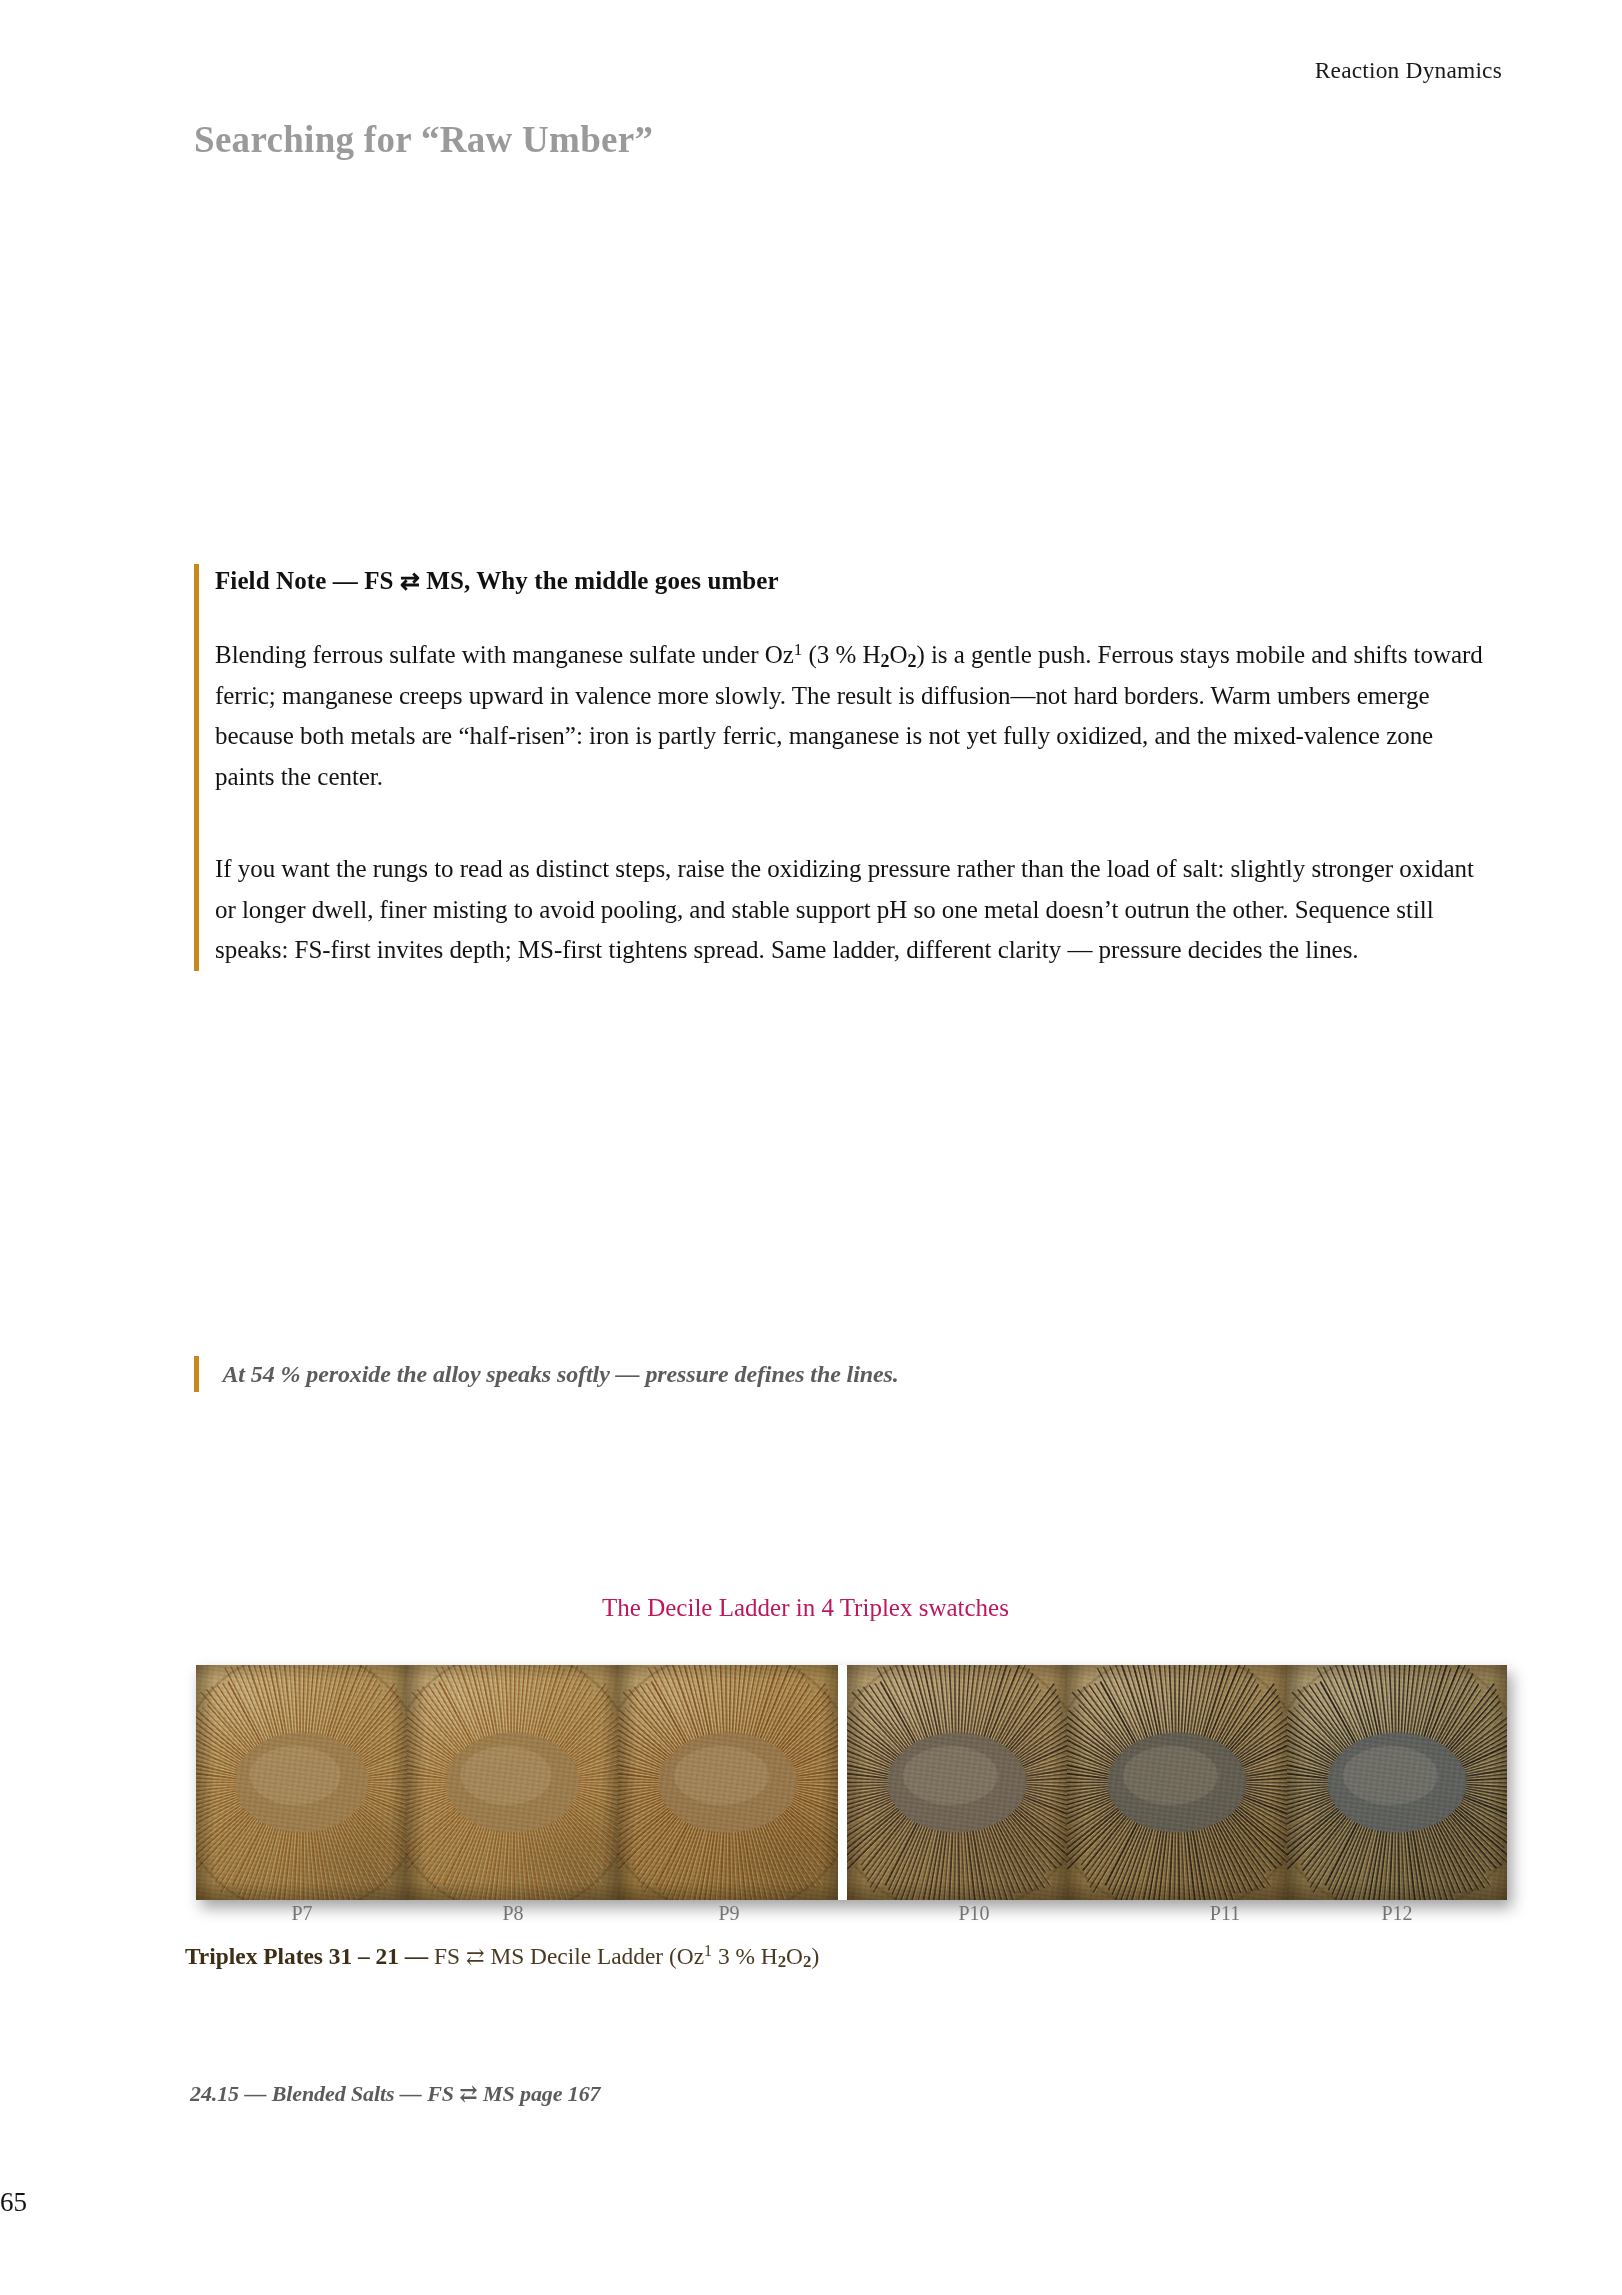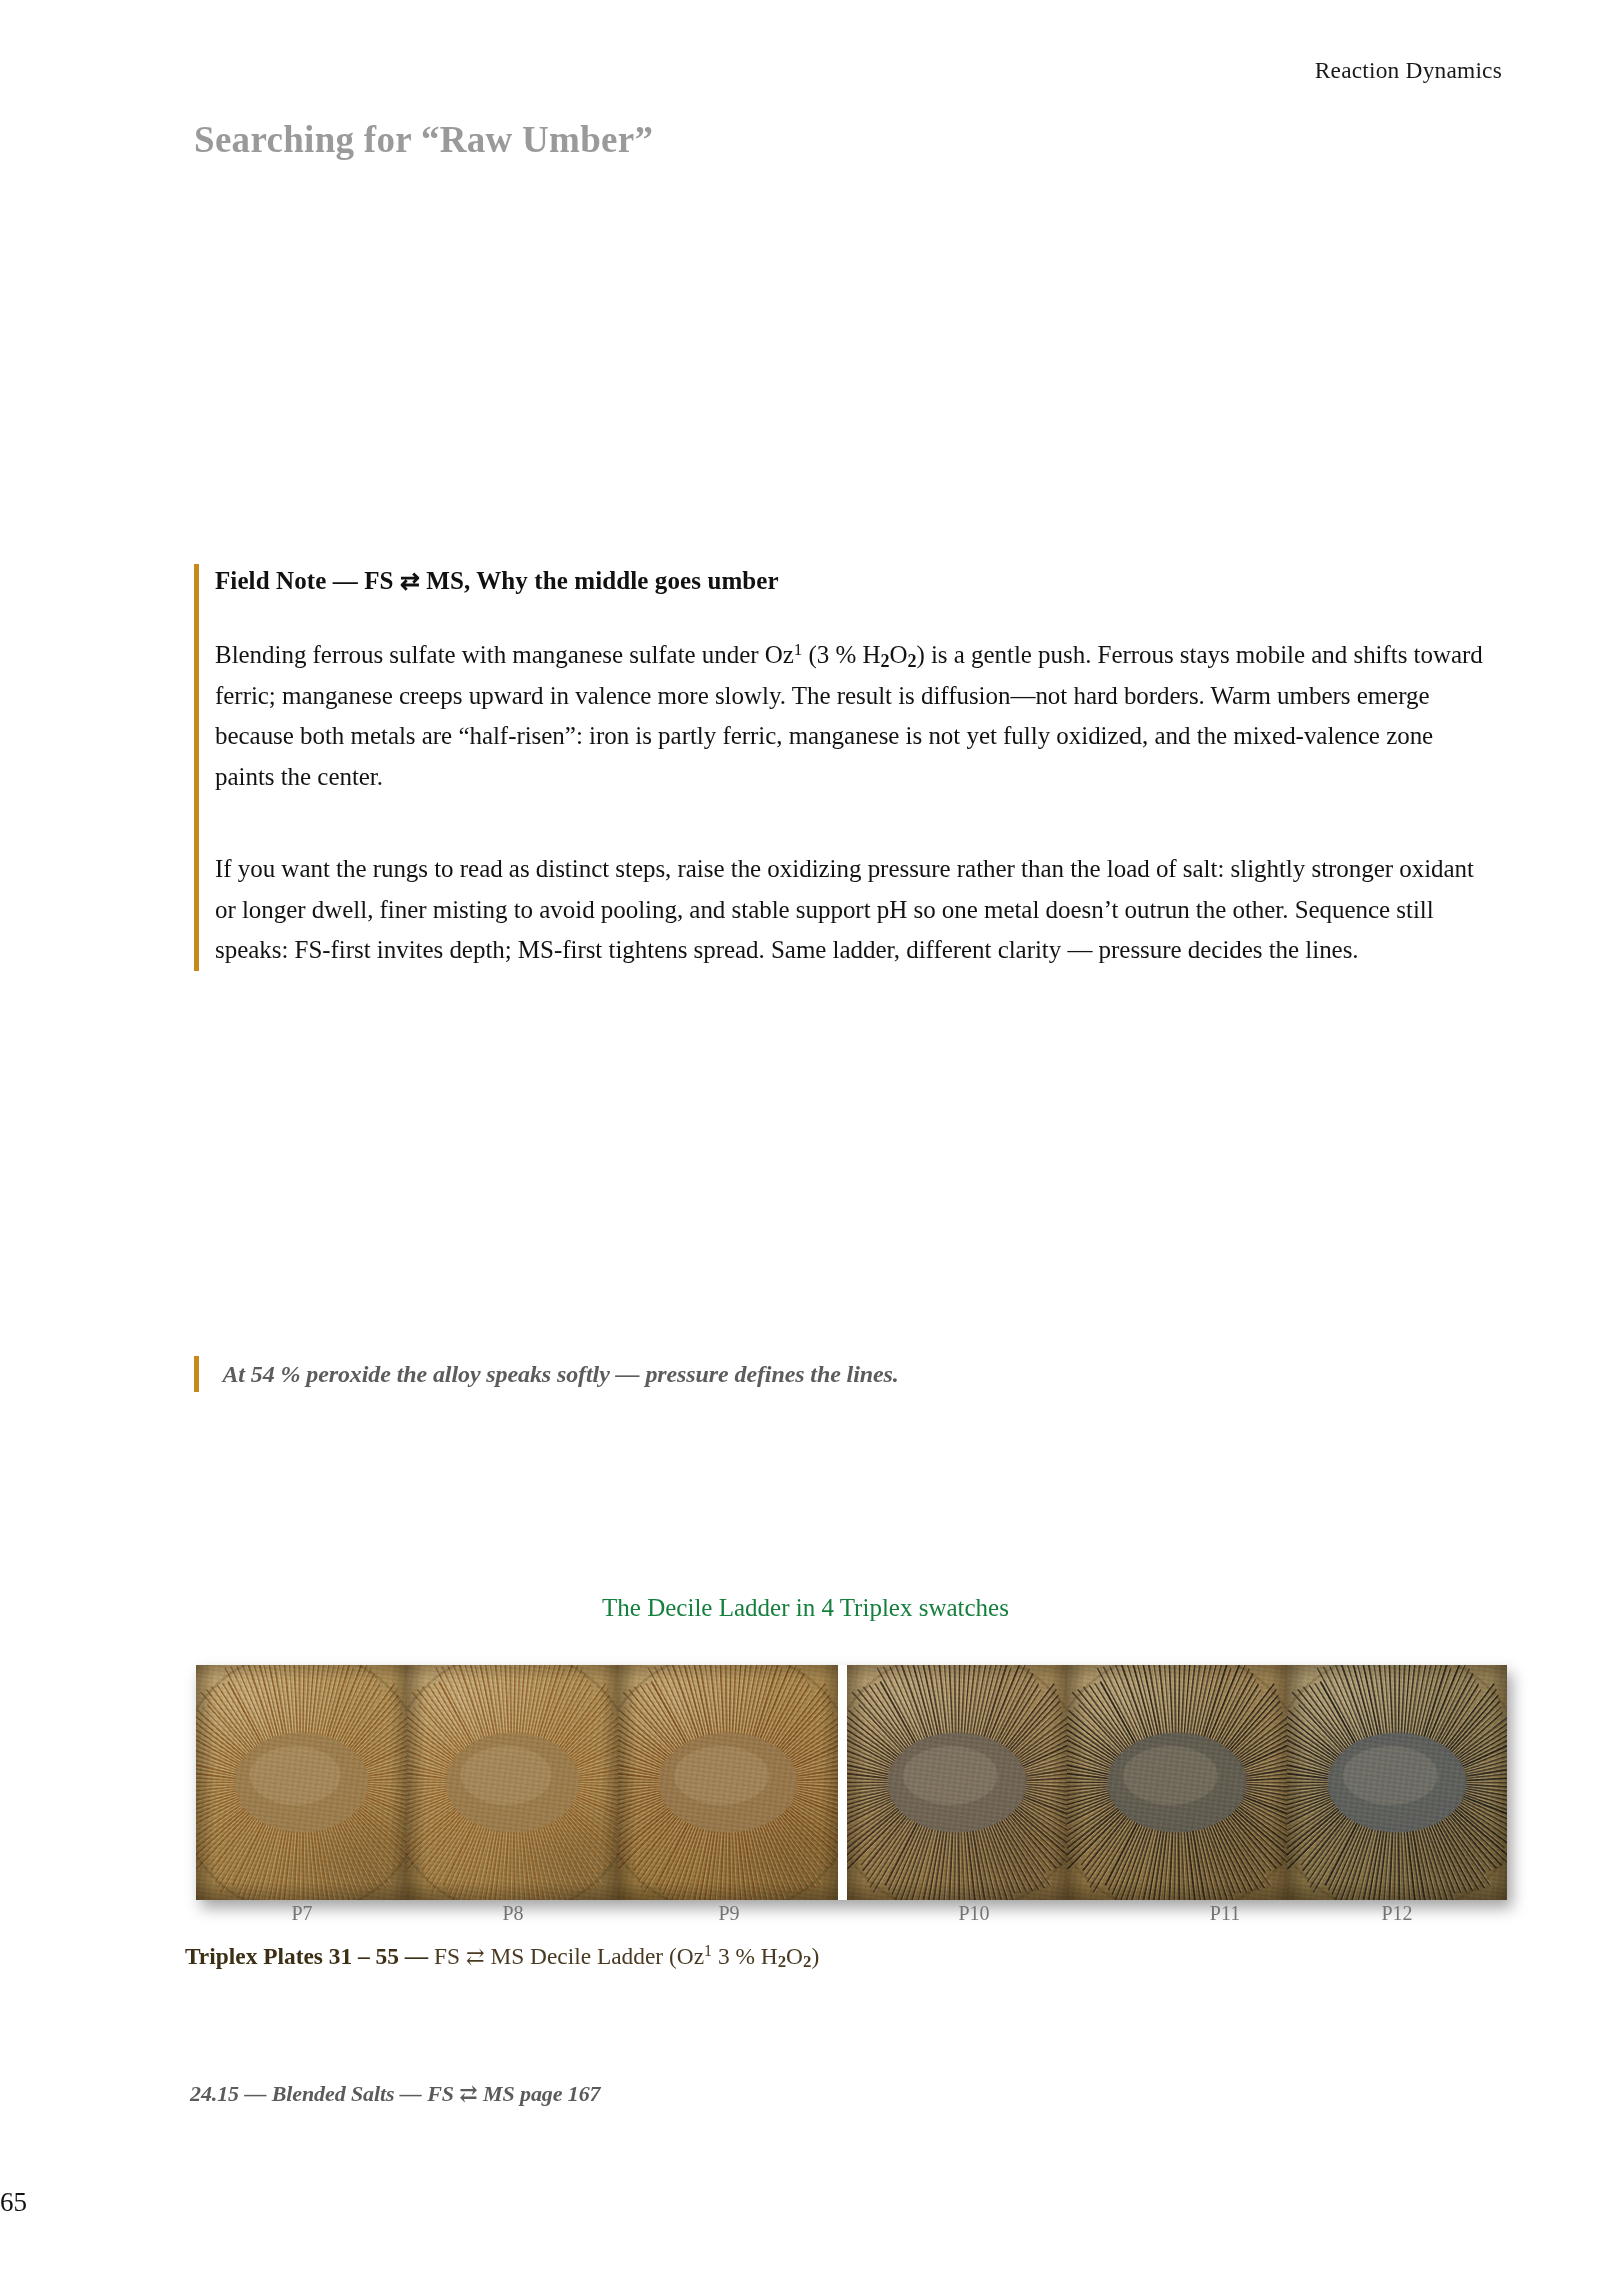--- a/index.html
+++ b/index.html
@@ -88,21 +88,21 @@
   }
 
   
   .fig-title {
     position: absolute;
     top: 1594px;
     left: 0;
     width: 1611px;
     text-align: center;
     font-size: 25px;
-    color: #15803d;
+    color: #be185d;
   }
   .plate-strip-wrap {
     position: absolute;
     top: 1665px;
     left: 196px;
     width: 1311px;
     height: 235px;
   }
   .plate-strip {
     position: absolute;
@@ -2143,19 +2143,19 @@
 
   <div class="plate-labels" id="plate-labels">
       <div class="plate-label" style="left: 106px;">P7</div>
       <div class="plate-label" style="left: 317px;">P8</div>
       <div class="plate-label" style="left: 533px;">P9</div>
       <div class="plate-label" style="left: 762px; margin-left: 16px;">P10</div>
       <div class="plate-label" style="left: 981px; margin-left: 48px;">P11</div>
       <div class="plate-label" style="left: 1201px;">P12</div>
     </div>
 
-  <div class="fig-caption"><b>Triplex Plates 31 – 55 — </b><span>FS </span><span class="eqarrow">⇄</span><span> MS Decile Ladder (Oz</span><sup>1</sup><span> 3 % H</span><sub>2</sub><span>O</span><sub>2</sub><span>)</span></div>
+  <div class="fig-caption"><b>Triplex Plates 31 – 21 — </b><span>FS </span><span class="eqarrow">⇄</span><span> MS Decile Ladder (Oz</span><sup>1</sup><span> 3 % H</span><sub>2</sub><span>O</span><sub>2</sub><span>)</span></div>
 
   <div class="footer-note">24.15 — Blended Salts — FS ⇄ MS page 167</div>
   <div class="folio">65</div>
 
 </div>
 
 
 </body></html>

